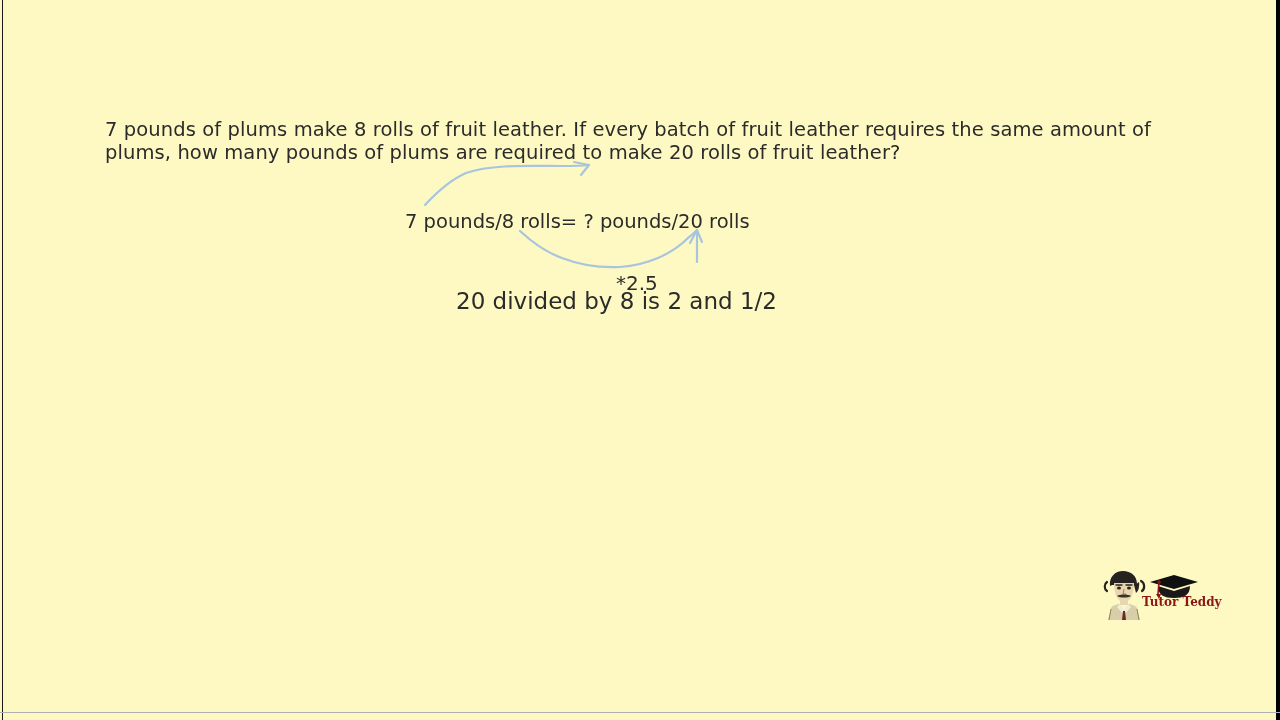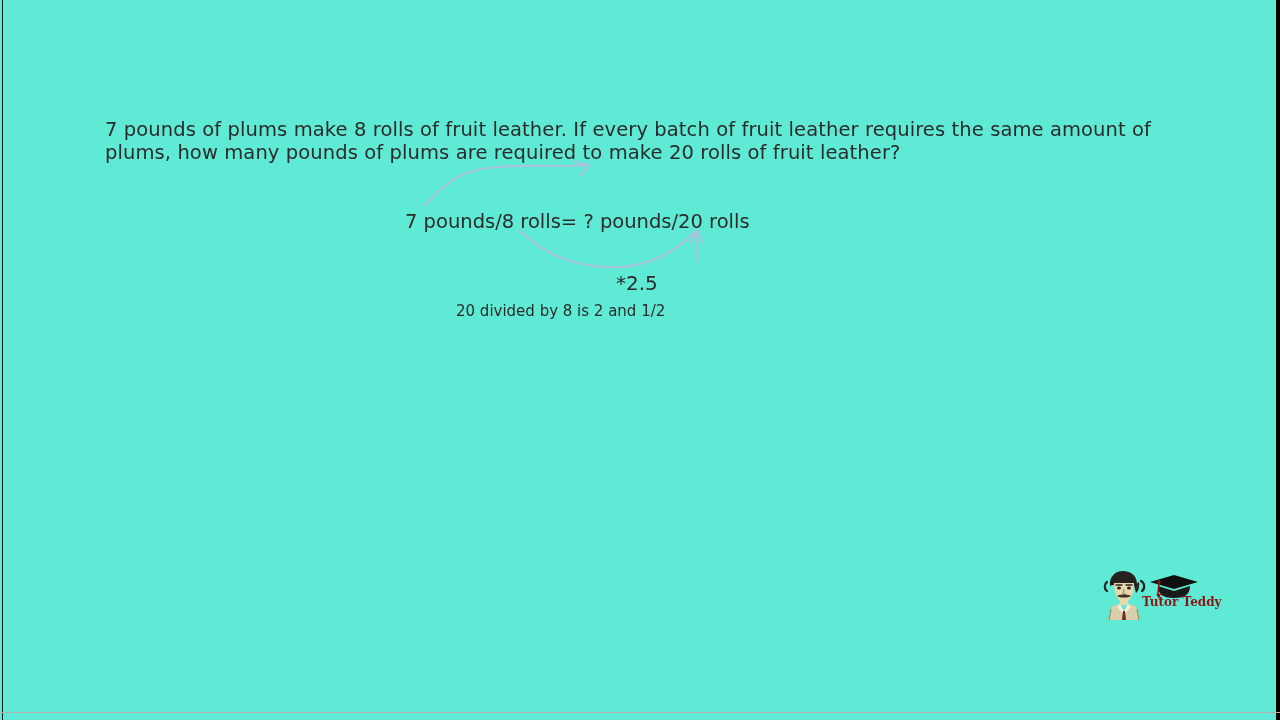--- a/index.html
+++ b/index.html
@@ -4,21 +4,21 @@
 <style>
   html, body {
     margin: 0;
     padding: 0;
     background: #ffffff;
   }
   #screen {
     position: relative;
     width: 1280px;
     height: 720px;
-    background: #5eead4;
+    background: #fef9c3;
     overflow: hidden;
     font-family: "DejaVu Sans", "Liberation Sans", sans-serif;
   }
   
   .edge-left {
     position: absolute;
     left: 2px;
     top: 0;
     width: 1px;
     height: 720px;
@@ -84,22 +84,22 @@
     position: absolute;
     left: 616px;
     top: 271px;
     font-size: 20px;
     color: #2b2b2b;
     white-space: nowrap;
   }
   .work-note {
     position: absolute;
     left: 456px;
-    top: 302px;
-    font-size: 15px;
+    top: 288px;
+    font-size: 23px;
     color: #2b2b2b;
     white-space: nowrap;
   }
 
   
   .ink-layer {
     position: absolute;
     left: 0;
     top: 0;
     width: 1280px;

